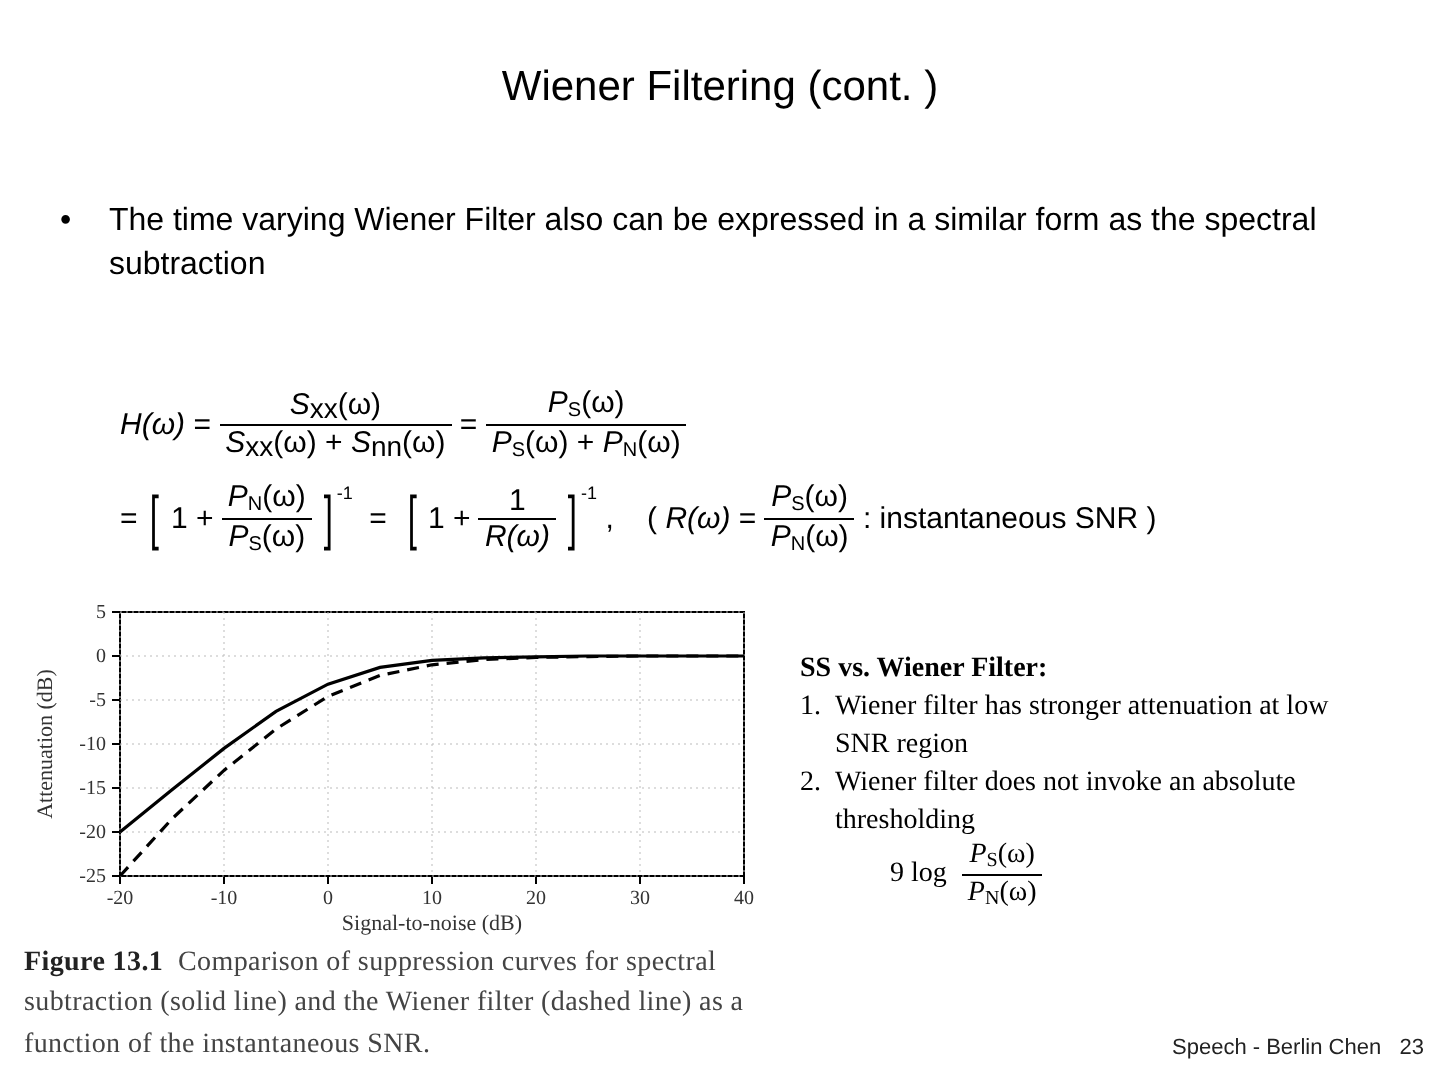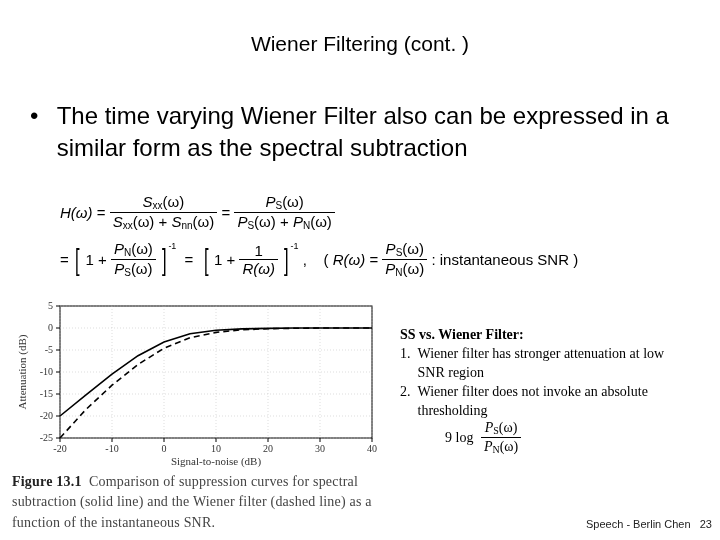--- a/index.html
+++ b/index.html
@@ -26,21 +26,21 @@
     right: 0;
     text-align: center;
     font-size: 21px;
     font-weight: 400;
   }
   .bullet-block {
     position: absolute;
     top: 100px;
     left: 30px;
     right: 30px;
-    font-size: 24px;
+    font-size: 16px;
     line-height: 1.35;
   }
   .bullet-block .dot {
     display: inline-block;
     width: 20px;
     vertical-align: top;
   }
   .bullet-block .txt {
     display: inline-block;
     width: calc(100% - 30px);
@@ -60,21 +60,21 @@
   .frac {
     display: inline-block;
     vertical-align: middle;
     text-align: center;
   }
   .frac .num { display:block; border-bottom:1px solid #000; padding:0 3px 1px; }
   .frac .den { display:block; padding:1px 3px 0; }
   .eq-row { margin: 6px 0; white-space: nowrap; }
   .bigbr { font-size: 30px; vertical-align: middle; display:inline-block; transform: scaleX(0.55); line-height:1;}
   .sup-neg1 { font-size: 9px; vertical-align: 14px; }
-  .sub { font-size: 10px; vertical-align: -2px; }
+  .sub { font-size: 14px; vertical-align: -2px; }
   .sub2 { font-size: 10px; vertical-align: -2px; }
   .mid { vertical-align: middle; }
   .italic { font-style: italic; }
 
   
   .figure {
     position: absolute;
     left: 12px;
     top: 298px;
     width: 370px;

